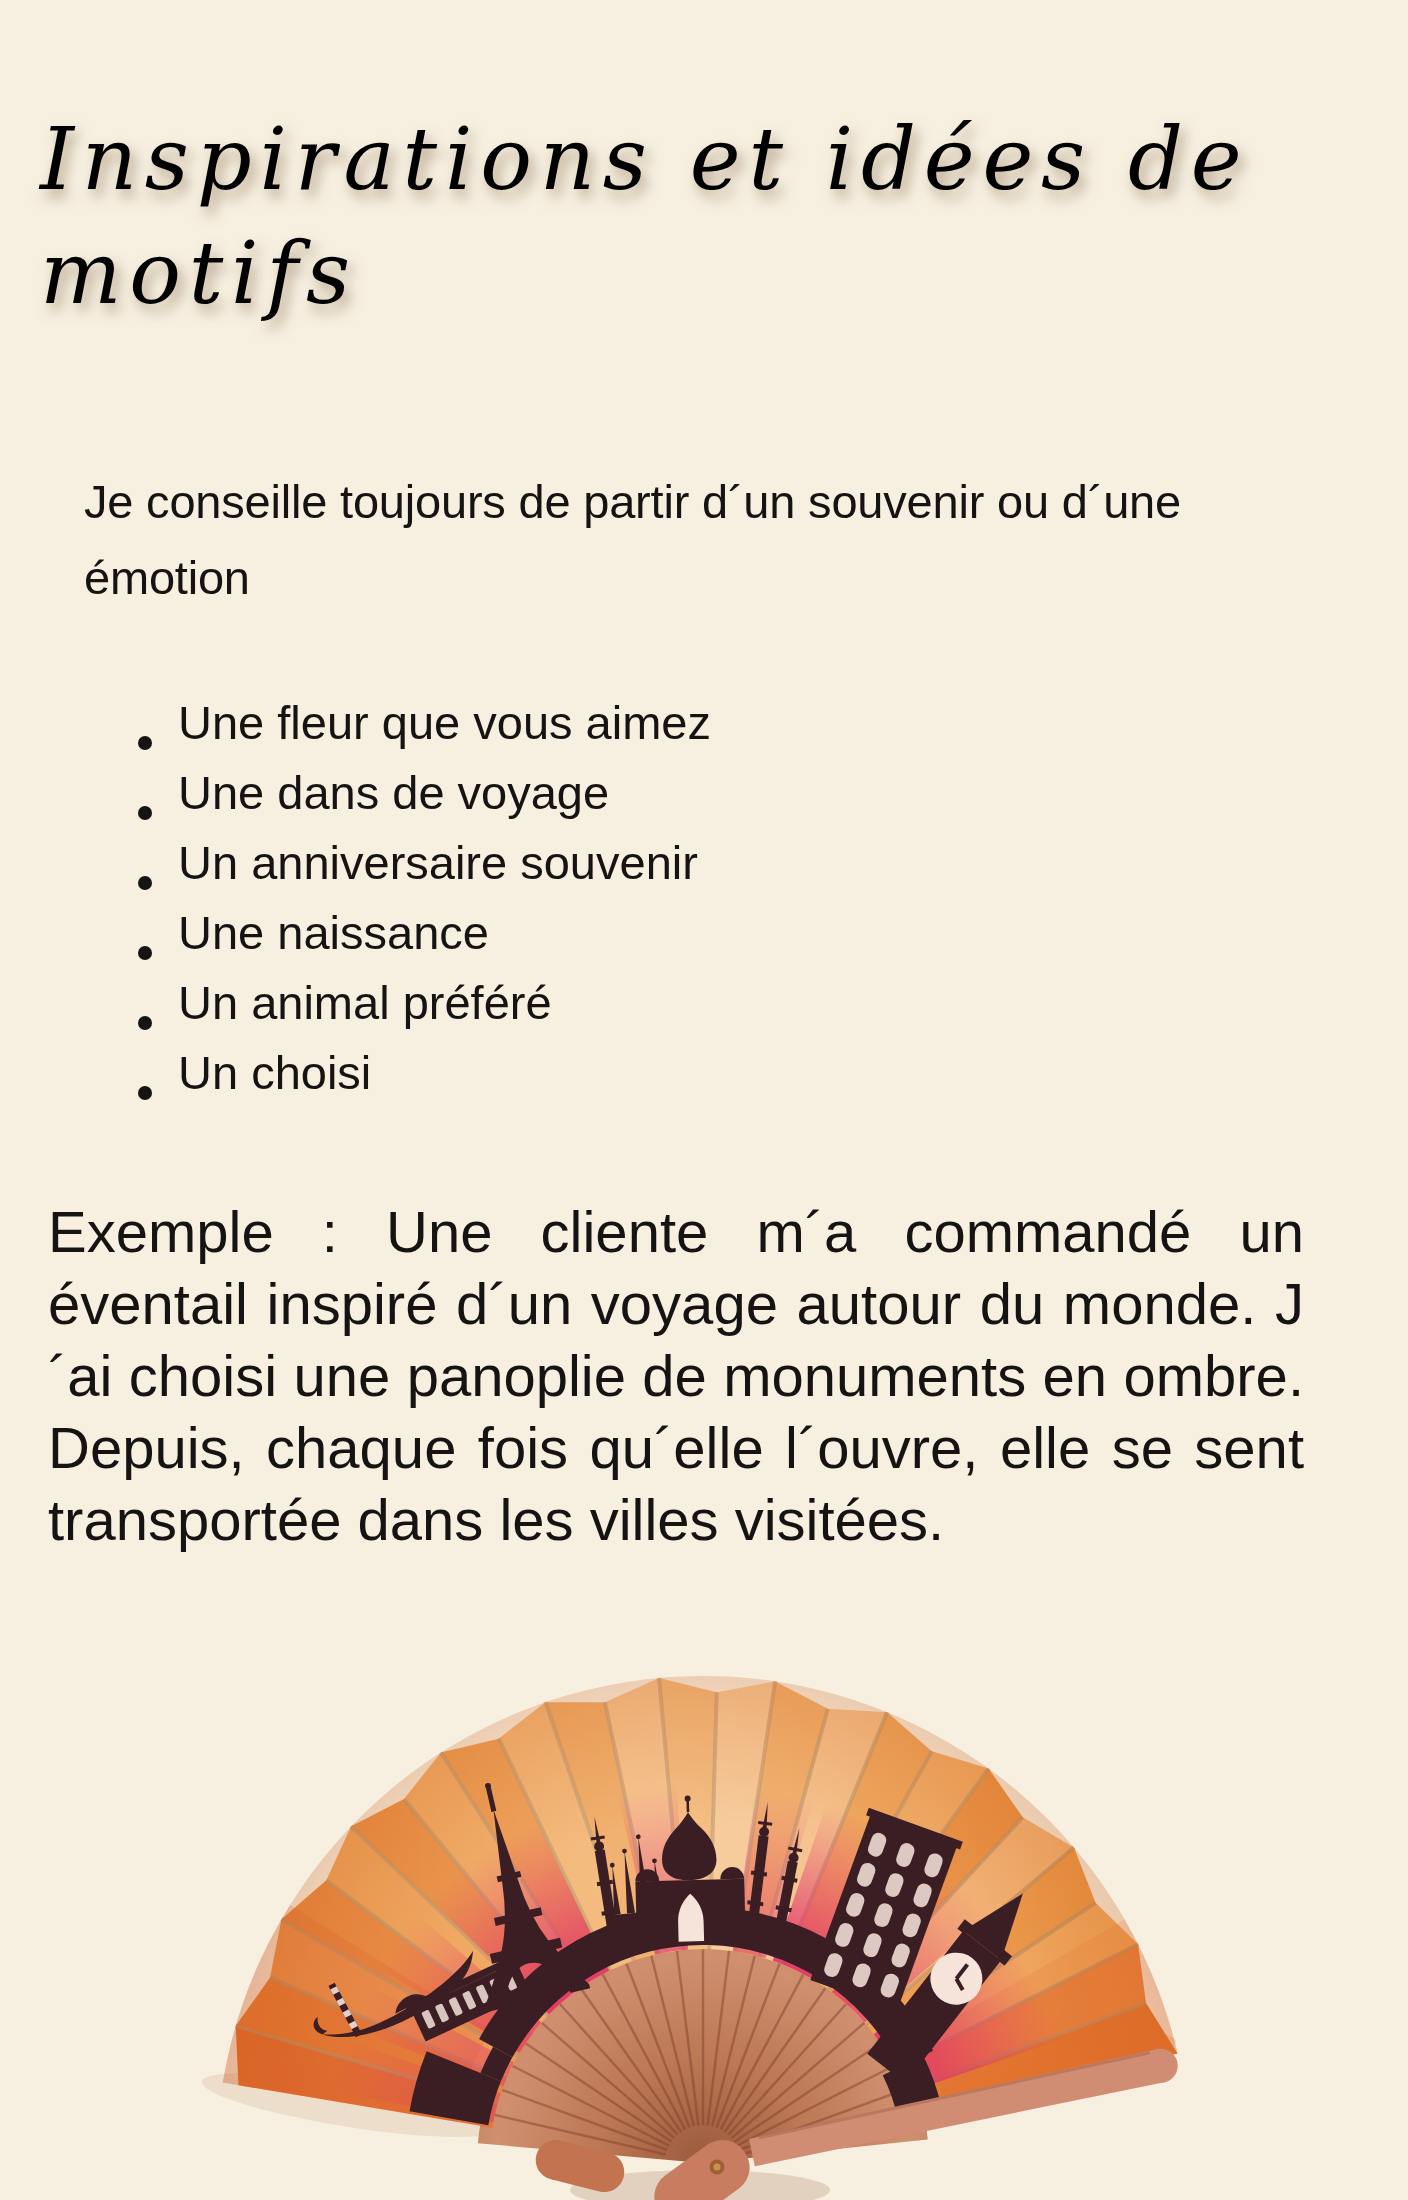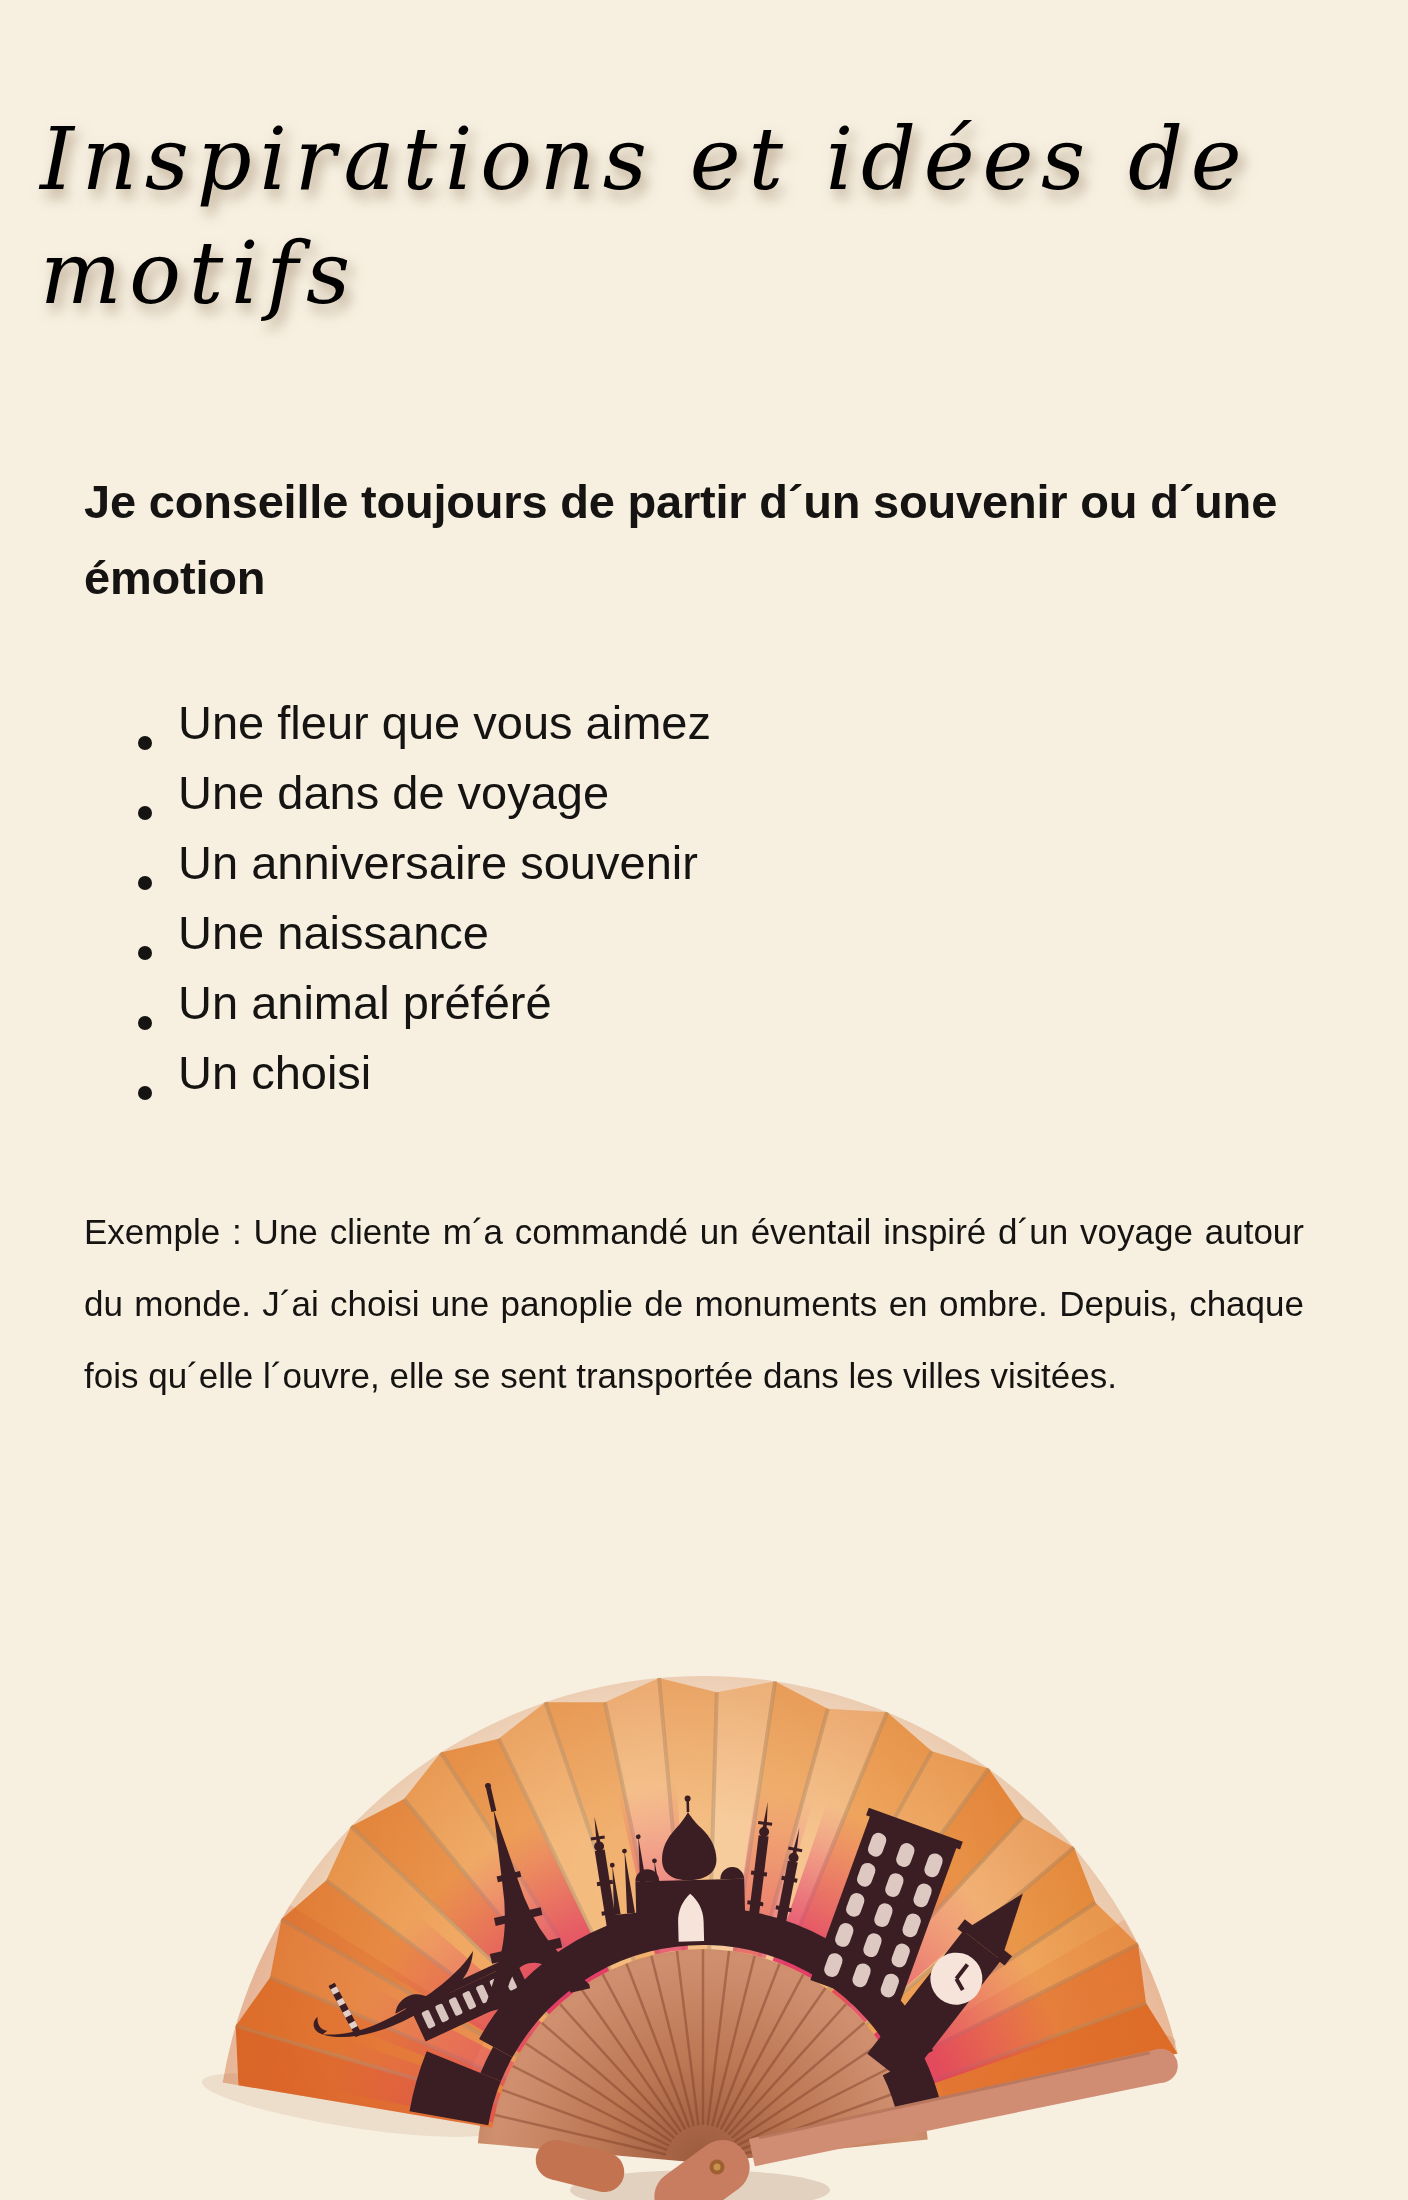--- a/index.html
+++ b/index.html
@@ -11,28 +11,28 @@
   .content{position:relative;z-index:1}
   .title{
     font-family:"DejaVu Serif",serif;font-style:italic;font-weight:400;
     color:#000000;
     font-size:86px;line-height:1.32;letter-spacing:.09em;
     margin:103px 40px 0;
     text-shadow:5px 8px 14px rgba(125,98,66,.55);
   }
   .heading{
     margin:134px 100px 0 84px;
-    font-size:47px;font-weight:700;line-height:1.62;letter-spacing:-.2px;
+    font-size:47px;font-weight:400;line-height:1.62;letter-spacing:-.2px;
   }
   ul.bullets{list-style:none;margin:64px 0 0 84px;padding:0}
   ul.bullets li{display:flex;align-items:flex-end;height:70px;font-size:47px}
   .dot{width:14px;height:14px;border-radius:50%;background:#161412;margin:0 26px 0 54px;flex:none}
   .example{
-    margin:96px 104px 0 84px;
-    font-size:35px;line-height:72px;text-align:justify;
+    margin:96px 104px 0 48px;
+    font-size:58px;line-height:72px;text-align:justify;
   }
   #fan-wrap{position:absolute;inset:0;z-index:0}
   #fan{display:block;width:1408px;height:2200px}
 </style>
 </head>
 <body>
 
 <div class="content">
   <div class="title">
     <div>Inspirations et idées de</div>

